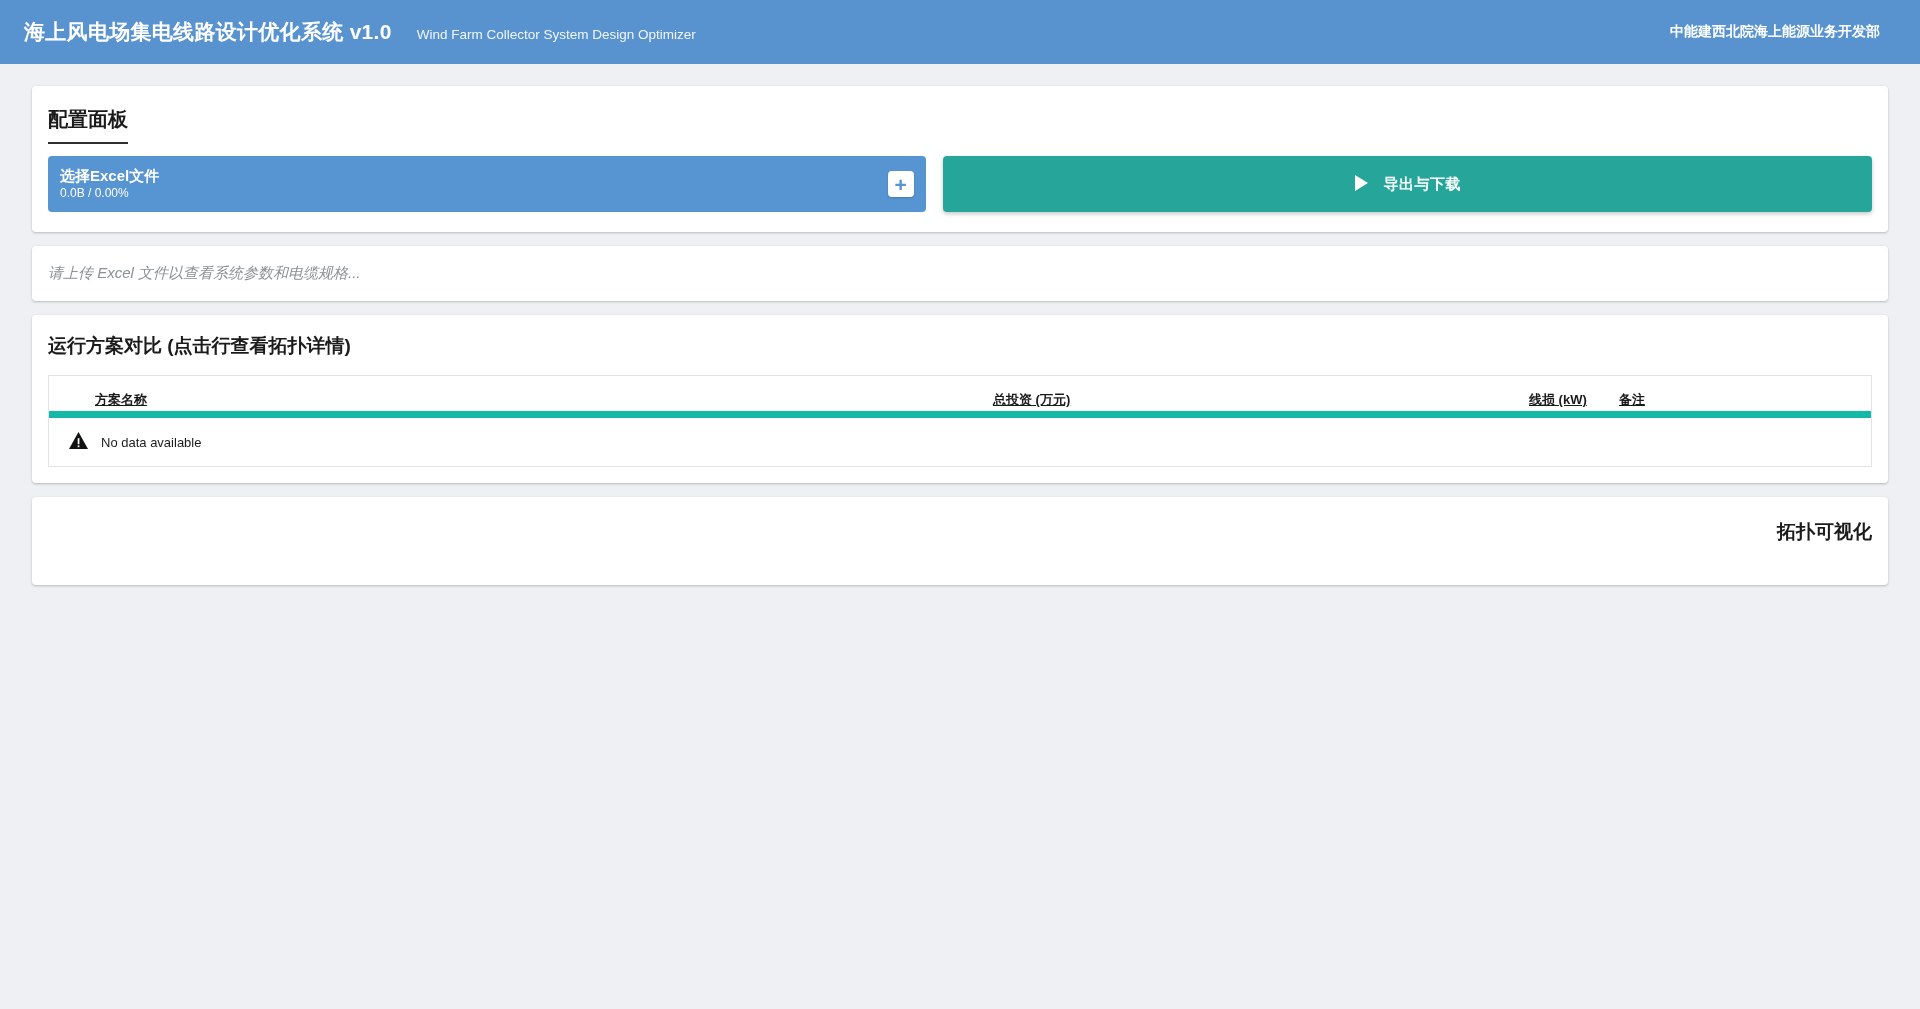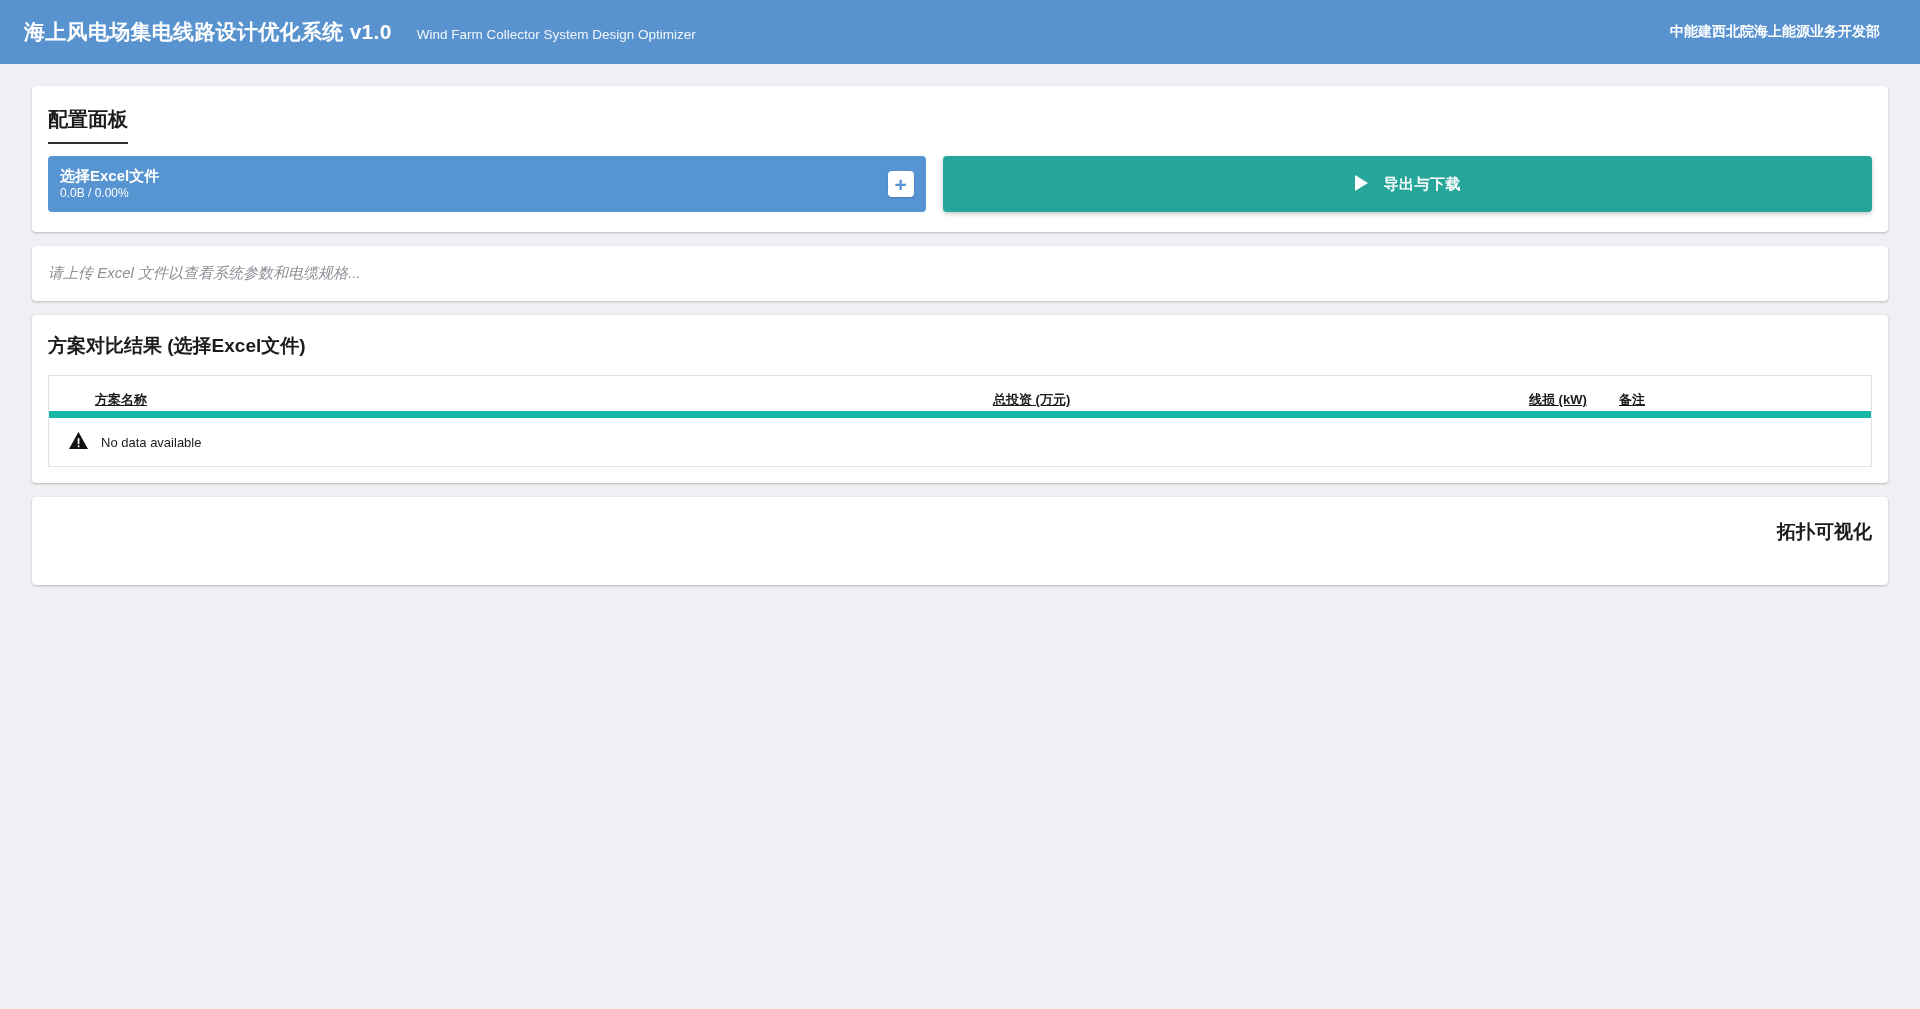--- a/index.html
+++ b/index.html
@@ -185,21 +185,21 @@
       </button>
 
     </div>
   </section>
 
   <section class="card note-card">
     <p class="notice">请上传 Excel 文件以查看系统参数和电缆规格...</p>
   </section>
 
   <section class="card results-card">
-    <h2 class="results-title">方案对比结果 (选择Excel文件)</h2>
+    <h2 class="results-title">运行方案对比 (点击行查看拓扑详情)</h2>
     <div class="table-box">
       <table>
         <colgroup>
           <col style="width:928px">
           <col style="width:536px">
           <col style="width:90px">
           <col>
         </colgroup>
         <thead>
           <tr>

